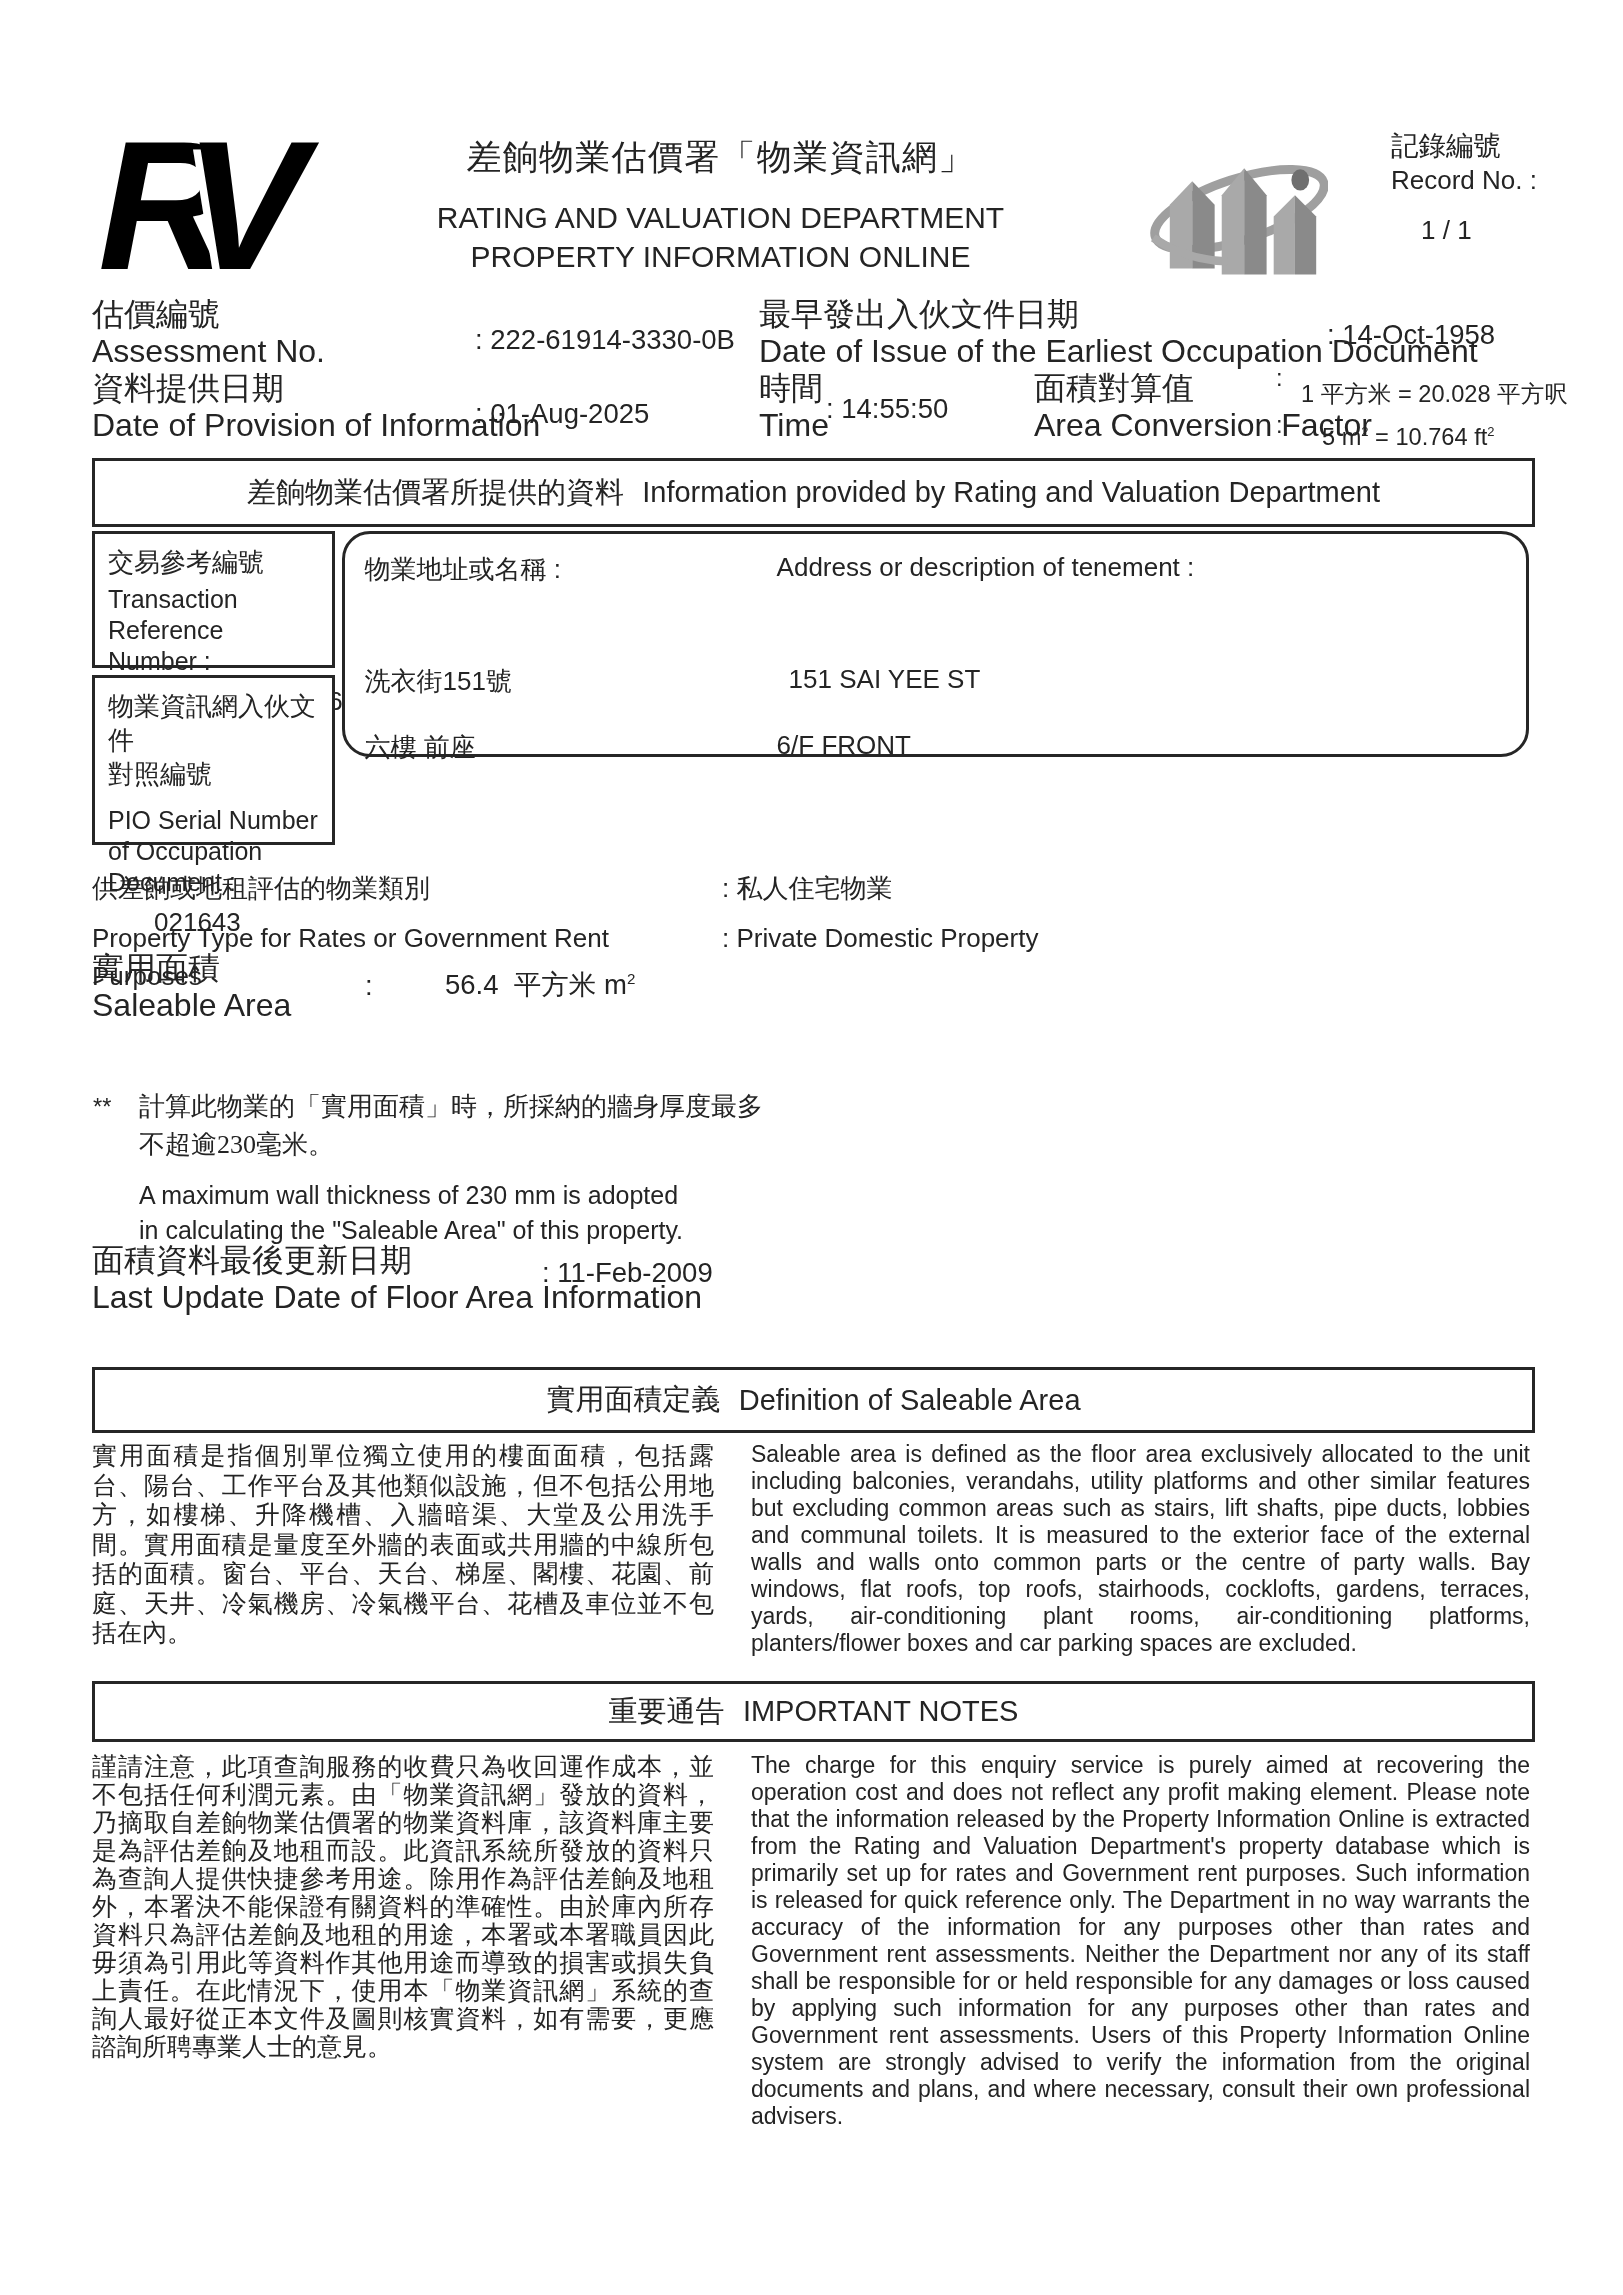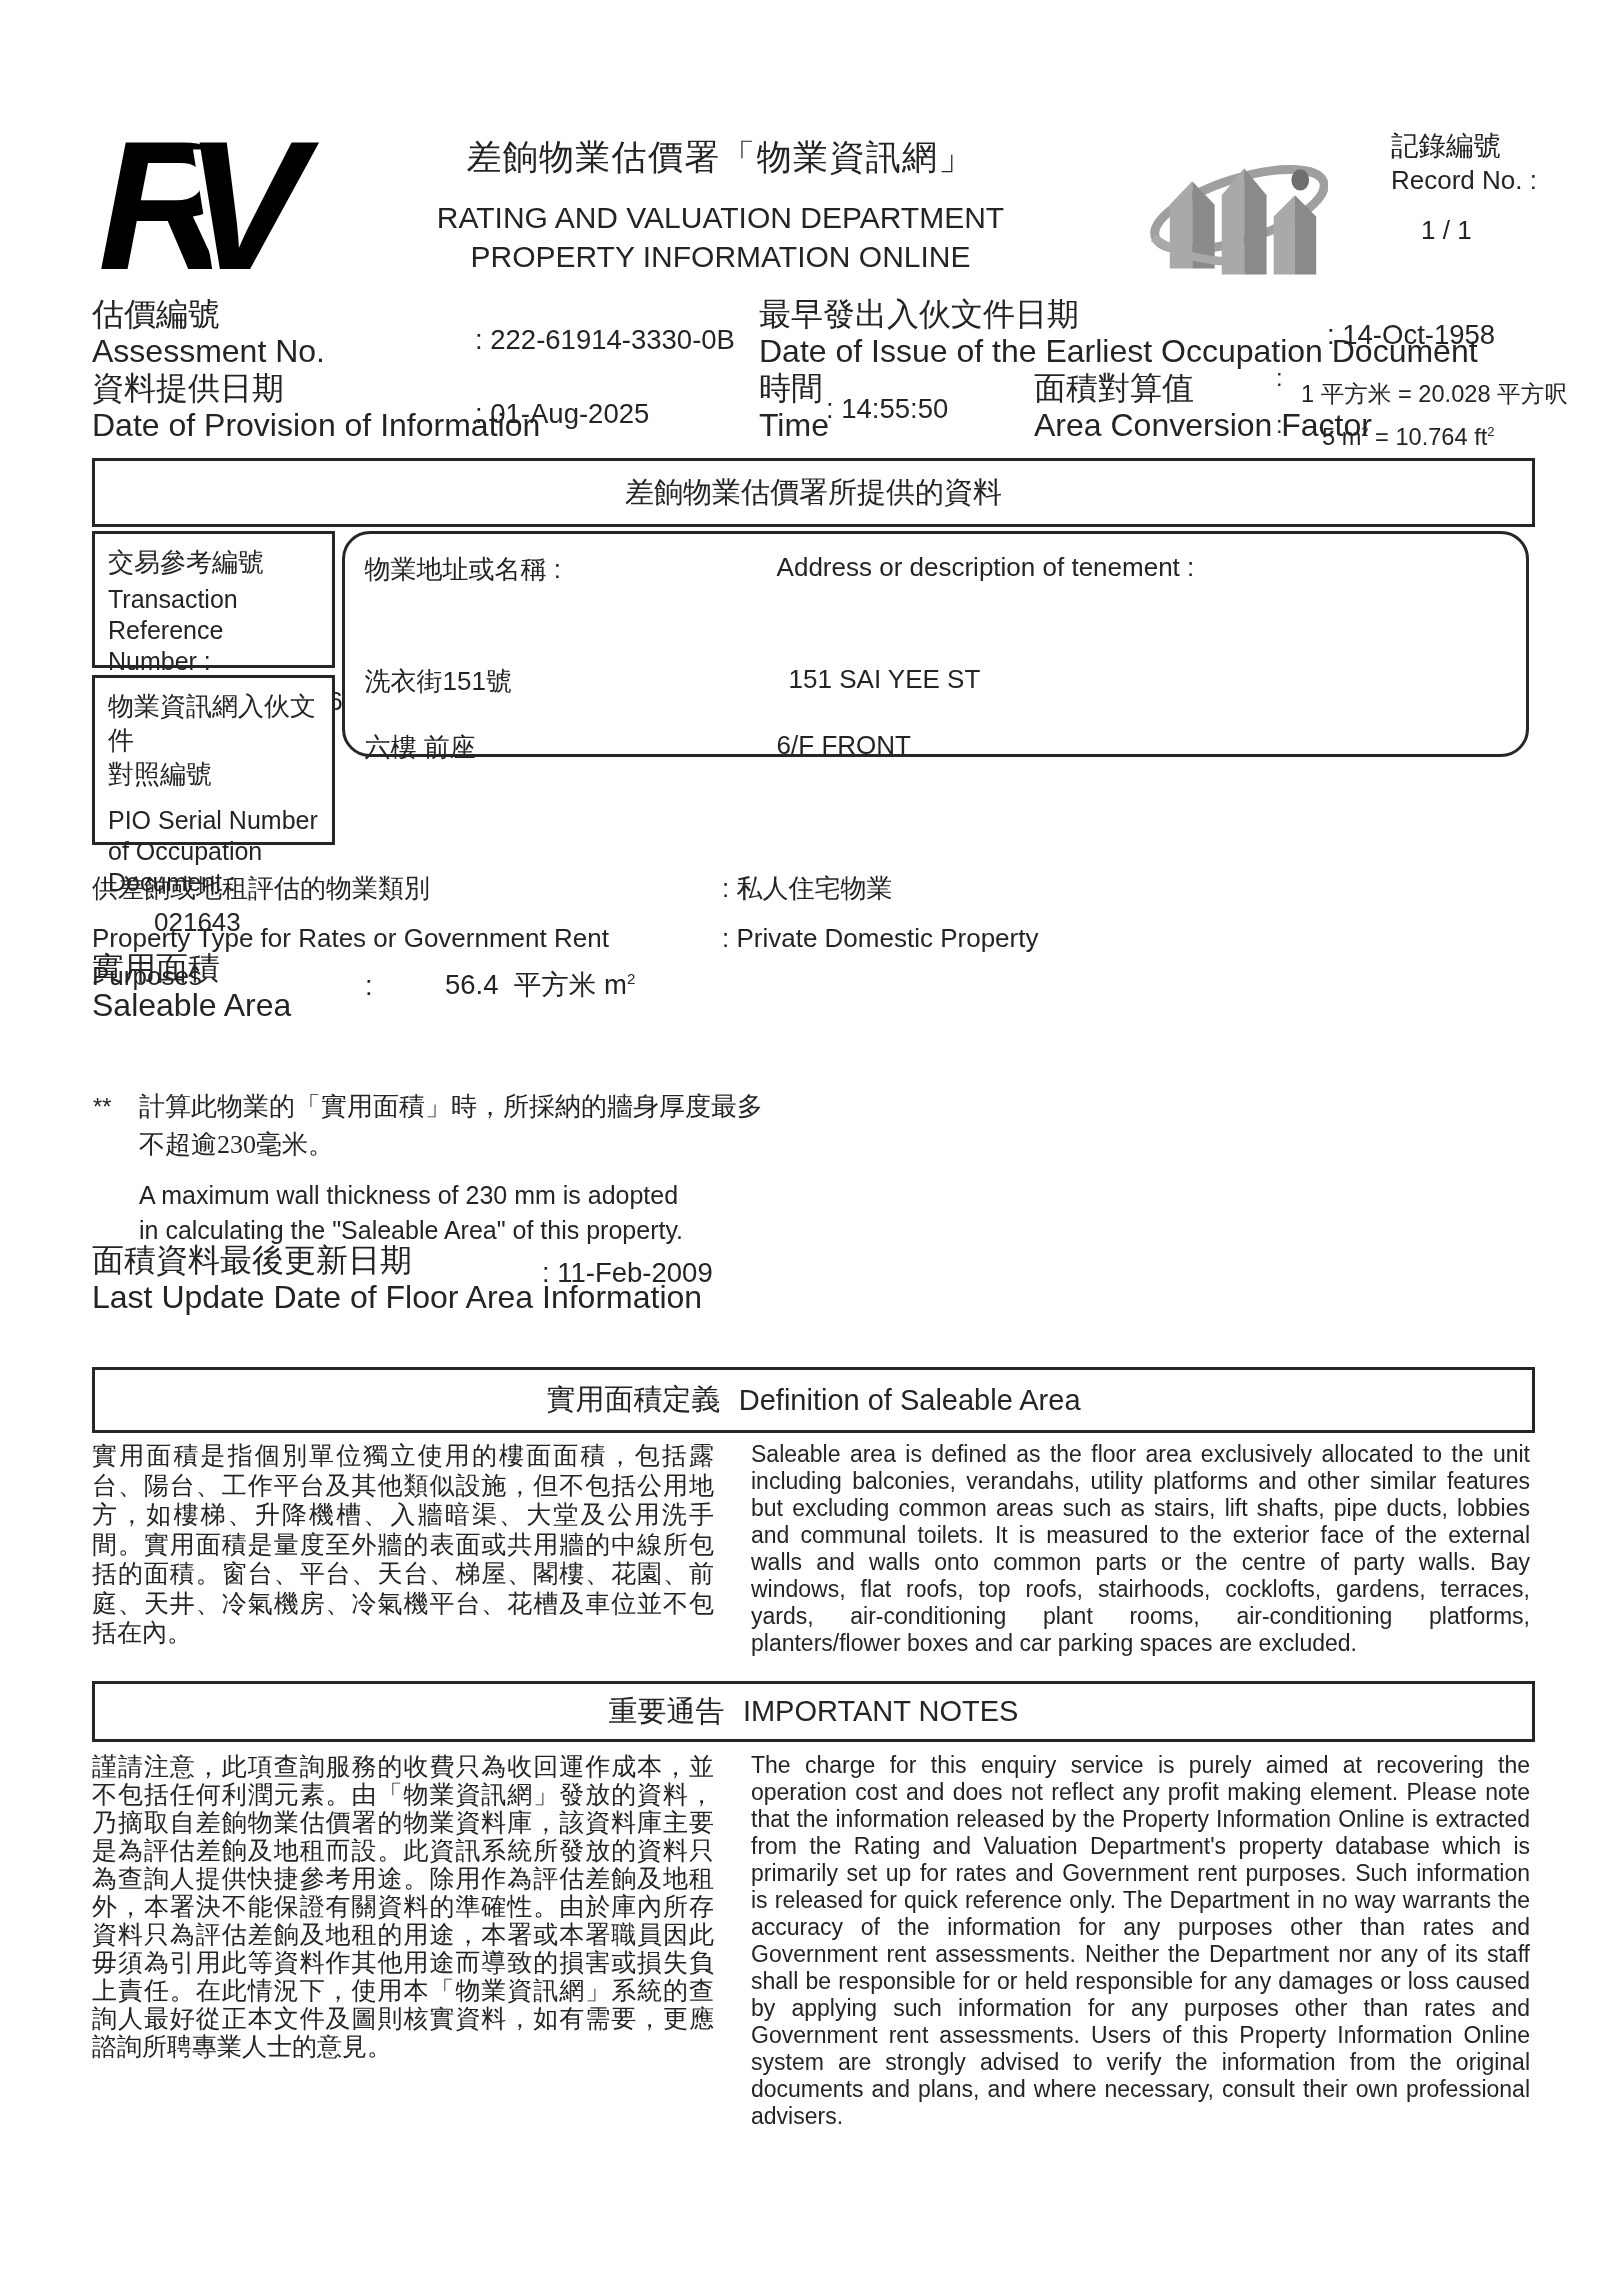--- a/index.html
+++ b/index.html
@@ -115,20 +115,21 @@
   </div>
   <div class="abs small-val" style="left:1276px;top:365px;">:</div>
   <div class="abs small-val" style="left:1276px;top:412px;">:</div>
   <div class="abs small-val" style="left:1301px;top:378px;">1 平方米 = 20.028 平方呎</div>
   <div class="abs small-val" style="left:1322px;top:424px;">
     <span>5 m</span><sup>2</sup><span> = 10.764 ft</span><sup>2</sup>
   </div>
 
   <div class="abs hdr-box" style="left:92px;top:458px;width:1437px;height:63px;">
     <span>差餉物業估價署所提供的資料</span>
+    <span>Information provided by Rating and Valuation Department</span>
   </div>
 
   <div class="abs frame inner-pad" style="left:92px;top:531px;width:243px;height:137px;">
     <div class="box-zh">交易參考編號</div>
     <div class="box-en">Transaction Reference Number :</div>
     <div class="box-val" style="padding-left:10.5px;">RVD2508011123260</div>
   </div>
 
   <div class="abs frame inner-pad" style="left:92px;top:675px;width:243px;height:170px;">
     <div class="box-zh">物業資訊網入伙文件</div>

